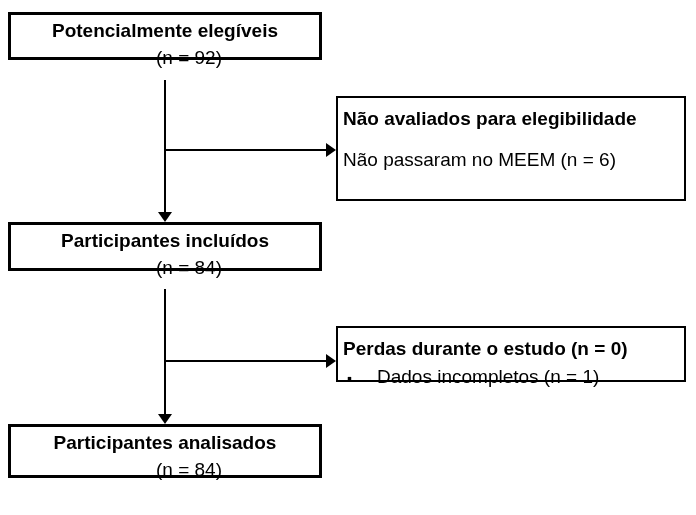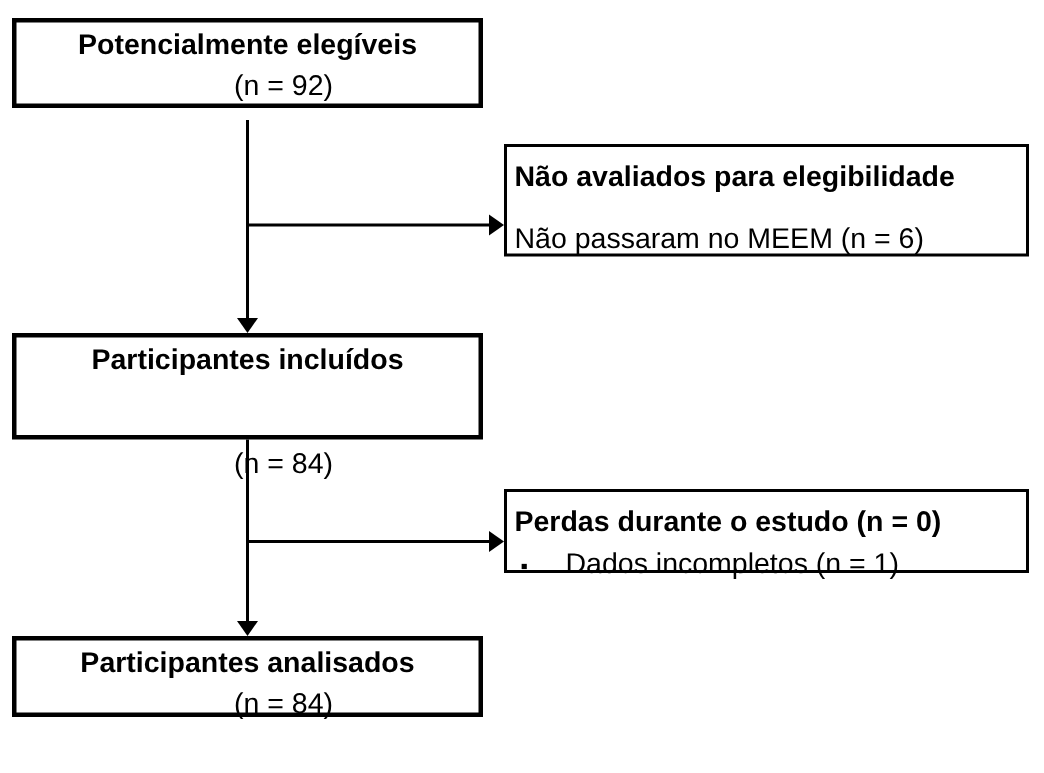--- a/index.html
+++ b/index.html
@@ -50,23 +50,23 @@
     align-items: baseline;
     font-weight: 400;
     margin-top: 1px;
   }
   .bullet-row .glyph {
     font-size: 14px;
     width: 34px;
     padding-left: 4px;
     box-sizing: border-box;
   }
-  #box-eligible   { top: 12px;  height: 60px; }
-  #box-not-evaluated { top: 96px; height: 75px; }
-  #box-included   { top: 222px; height: 71px; gap: 42px; }
+  #box-eligible   { top: 12px;  height: 48px; }
+  #box-not-evaluated { top: 96px; height: 105px; }
+  #box-included   { top: 222px; height: 49px; }
   #box-losses     { top: 326px; height: 56px; }
   #box-analyzed   { top: 424px; height: 54px; }
   svg.connectors {
     position: absolute;
     left: 0; top: 0;
     width: 696px;
     height: 515px;
     pointer-events: none;
   }
 </style>

